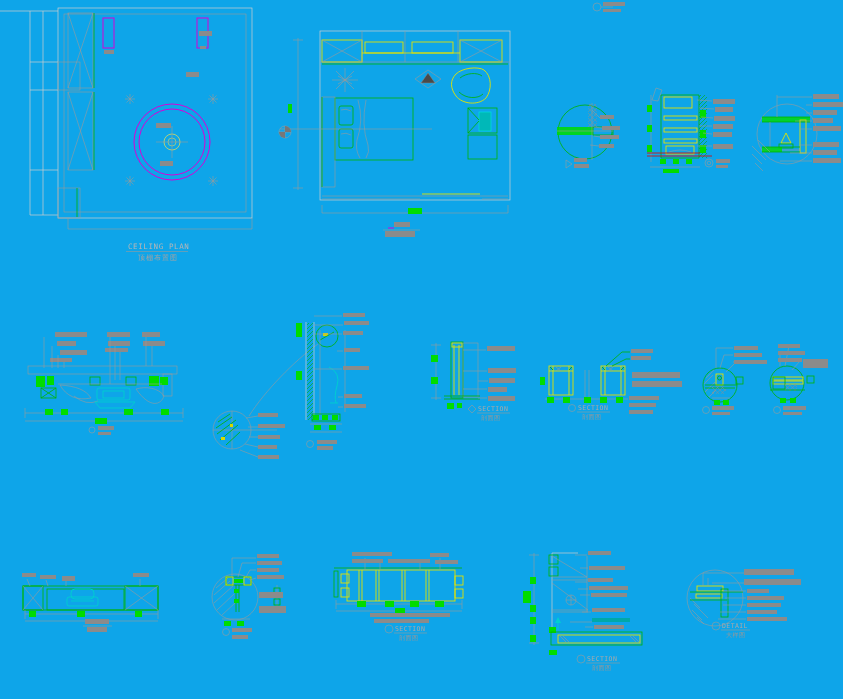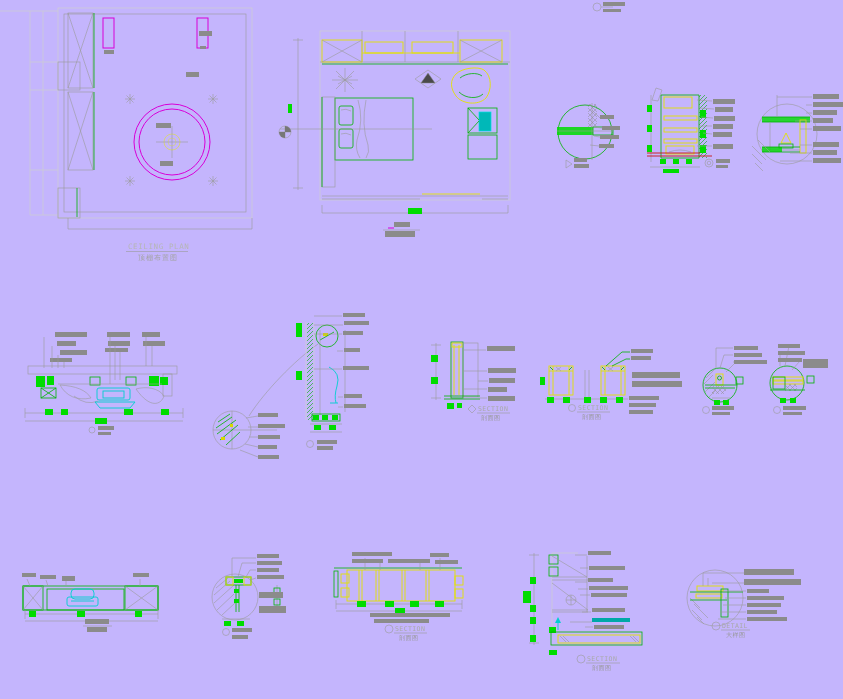--- a/index.html
+++ b/index.html
@@ -1,16 +1,16 @@
 <!DOCTYPE html>
 <html><head>
 <meta charset="utf-8">
 <style>
   html,body{margin:0;padding:0;background:#000;}
-  #stage{position:relative;width:843px;height:699px;background:#c4b5fd;overflow:hidden;}
+  #stage{position:relative;width:843px;height:699px;background:#0ea5e9;overflow:hidden;}
   svg{display:block;}
   
   .w  {stroke:#cfcfcf;fill:none;stroke-width:.7;}
   .w2 {stroke:#9a9a9a;fill:none;stroke-width:.6;}
   .g  {stroke:#00b400;fill:none;stroke-width:.8;}
   .gb {fill:#00dc00;stroke:none;}
   .y  {stroke:#e3e300;fill:none;stroke-width:.9;}
   .m  {stroke:#d800d8;fill:none;stroke-width:1;}
   .c  {stroke:#00cfcf;fill:none;stroke-width:.9;}
   .r  {stroke:#c81414;fill:none;stroke-width:.9;}

